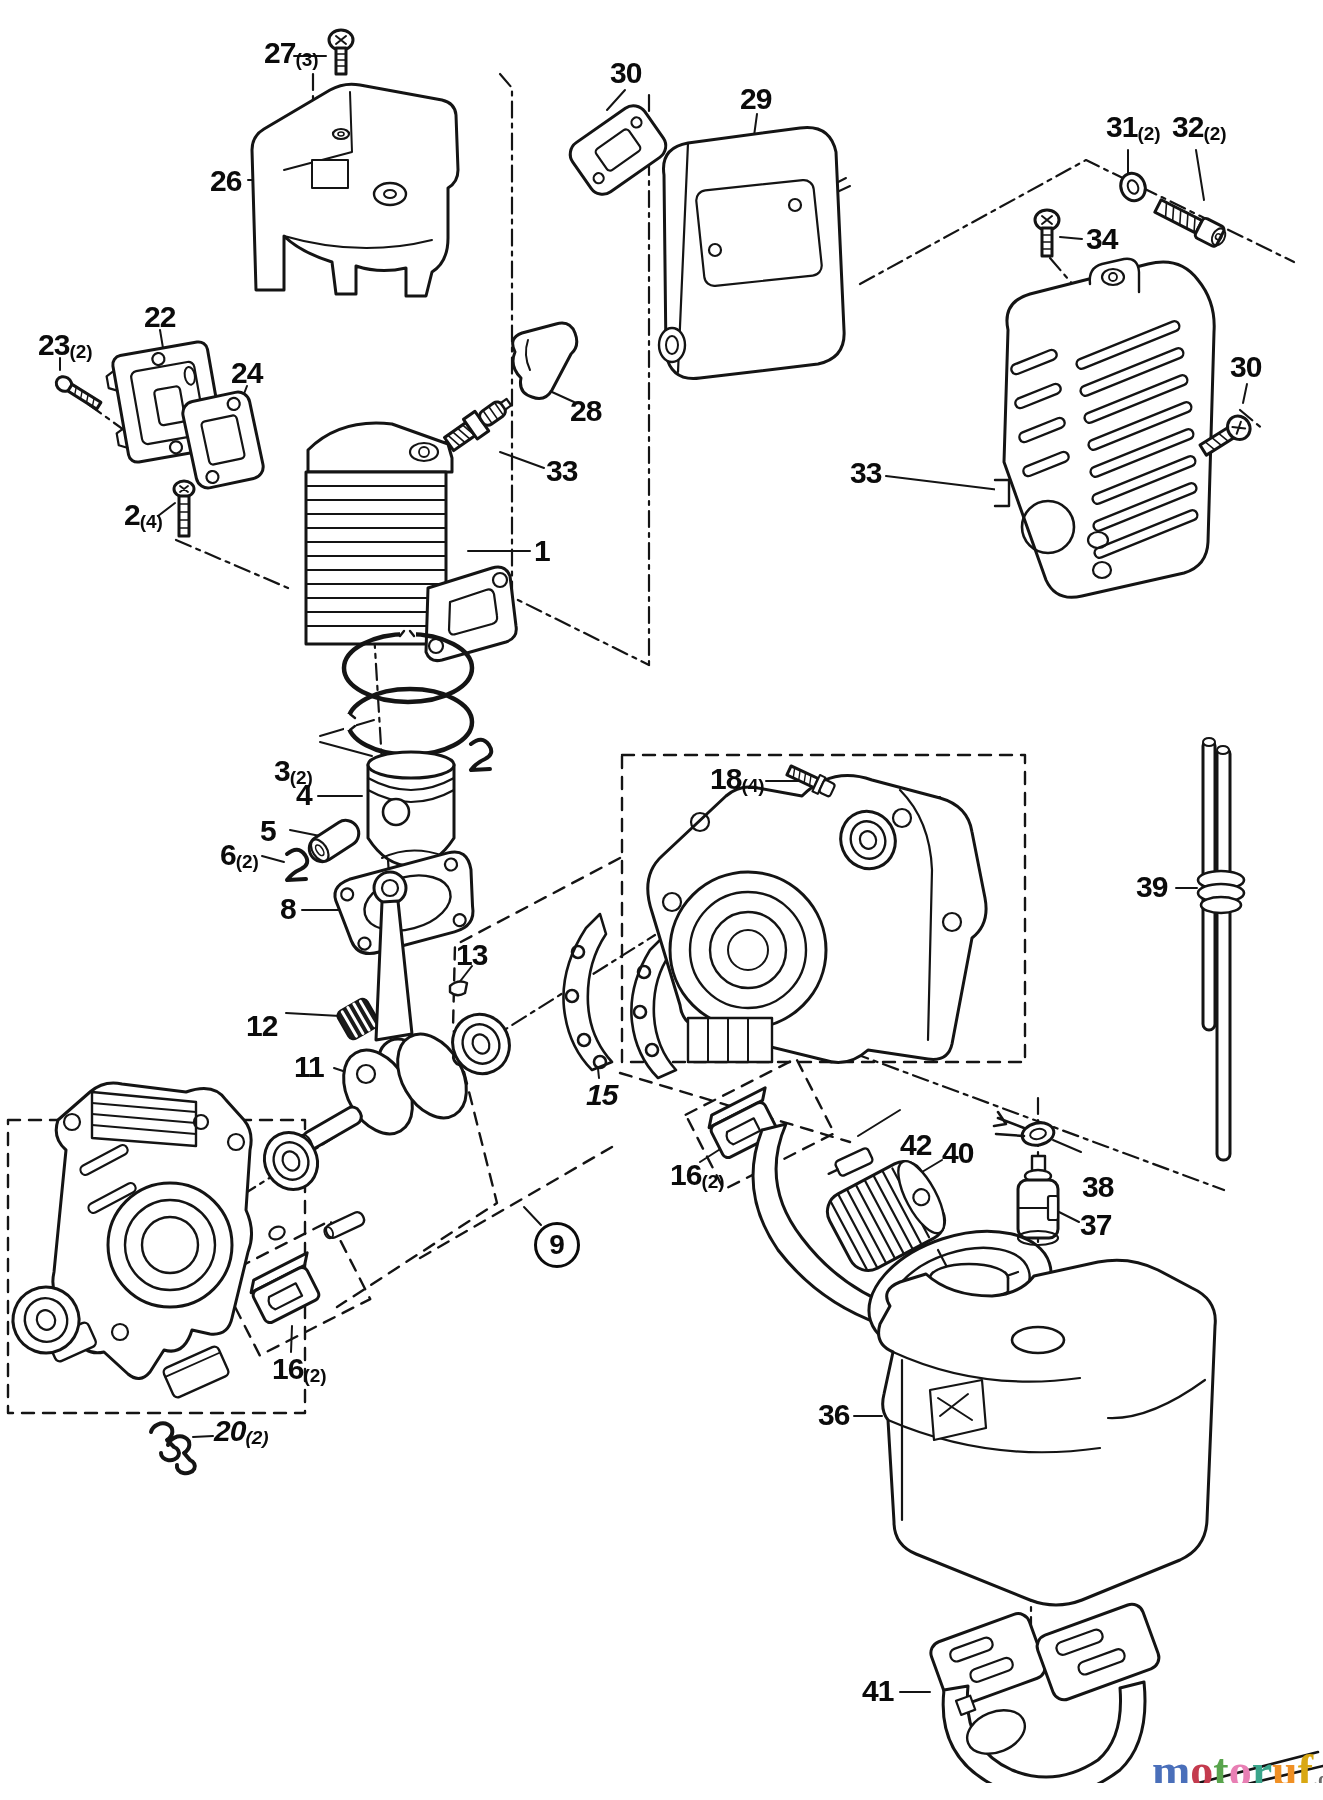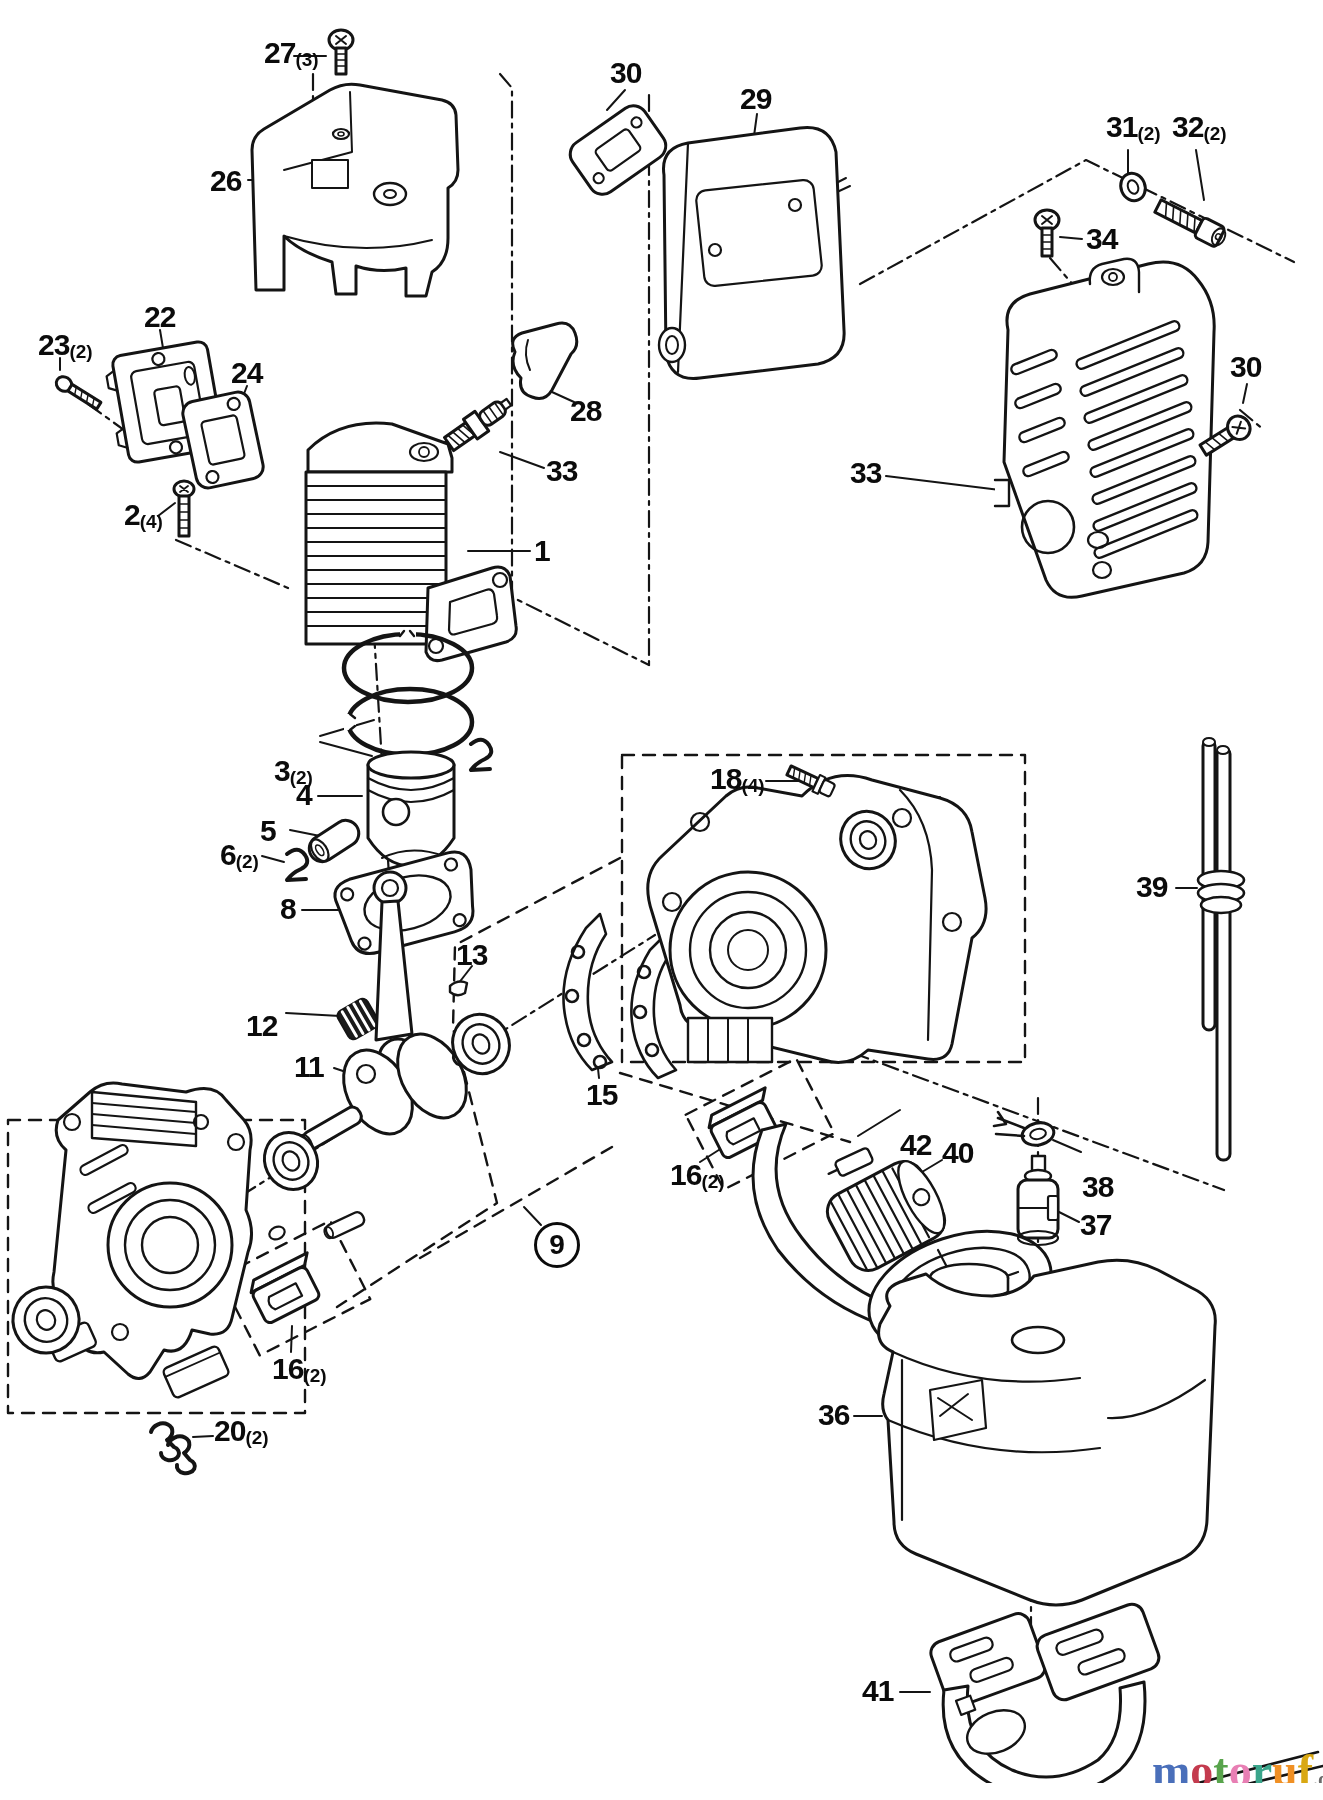--- a/index.html
+++ b/index.html
@@ -508,26 +508,26 @@
       <div class="callout" style="left: 534px; top: 536px;"><span>1</span></div>
       <div class="callout" style="left: 124px; top: 500px;"><span>2</span><span class="qty">(4)</span></div>
       <div class="callout" style="left: 274px; top: 720px; margin-top: 36px;"><span>3</span><span class="qty">(2)</span></div>
       <div class="callout" style="left: 296px; top: 780px;"><span>4</span></div>
       <div class="callout" style="left: 260px; top: 816px;"><span>5</span></div>
       <div class="callout" style="left: 220px; top: 840px;"><span>6</span><span class="qty">(2)</span></div>
       <div class="callout" style="left: 280px; top: 894px;"><span>8</span></div>
       <div class="callout" style="left: 456px; top: 940px;"><span>13</span></div>
       <div class="callout" style="left: 246px; top: 996px; margin-top: 15px;"><span>12</span></div>
       <div class="callout" style="left: 294px; top: 1052px;"><span>11</span></div>
-      <div class="callout" style="left: 586px; top: 1080px;"><span>15</span></div>
+      <div class="callout" style="left: 586px; top: 1080px; font-style: italic;"><span>15</span></div>
       <div class="callout" style="left: 710px; top: 764px;"><span>18</span><span class="qty">(4)</span></div>
       <div class="callout circled" style="left: 534px; top: 1222px;"><span>9</span></div>
       <div class="callout" style="left: 670px; top: 1160px;"><span>16</span><span class="qty">(2)</span></div>
       <div class="callout" style="left: 272px; top: 1354px;"><span>16</span><span class="qty">(2)</span></div>
-      <div class="callout" style="left: 214px; top: 1416px;"><span>20</span><span class="qty">(2)</span></div>
+      <div class="callout" style="left: 214px; top: 1416px; font-style: italic;"><span>20</span><span class="qty">(2)</span></div>
       <div class="callout" style="left: 900px; top: 1090px; margin-top: 40px;"><span>42</span></div>
       <div class="callout" style="left: 942px; top: 1138px;"><span>40</span></div>
       <div class="callout" style="left: 1082px; top: 1172px;"><span>38</span></div>
       <div class="callout" style="left: 1080px; top: 1210px;"><span>37</span></div>
       <div class="callout" style="left: 1136px; top: 872px;"><span>39</span></div>
       <div class="callout" style="left: 818px; top: 1400px;"><span>36</span></div>
       <div class="callout" style="left: 862px; top: 1676px;"><span>41</span></div>
     </div>
 
 <div id="watermark">

